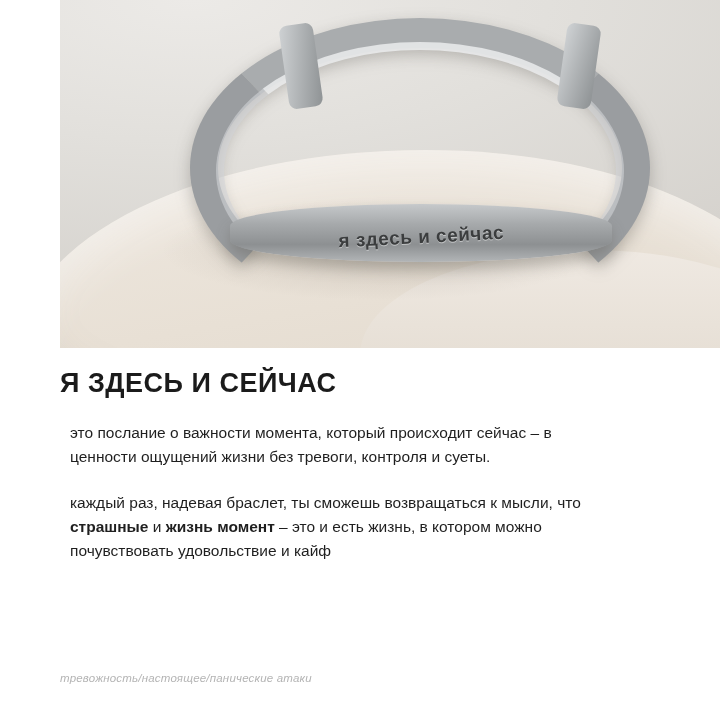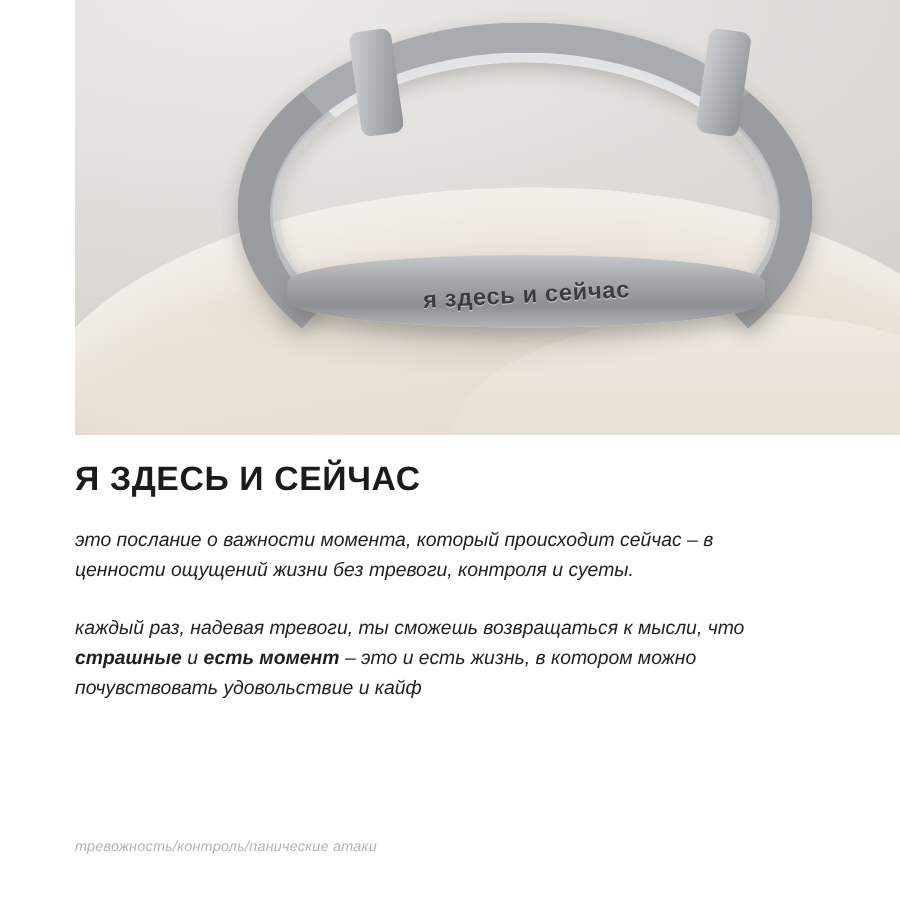--- a/index.html
+++ b/index.html
@@ -152,23 +152,22 @@
     font-weight: 700;
     color: #1b1b1b;
     letter-spacing: 0.5px;
     margin: 0 0 22px 0;
     line-height: 1.15;
   }
   .para {
     font-size: 15.5px;
     line-height: 1.55;
     color: #1f1f1f;
-    margin: 0 0 22px 0;
+    margin: 0 0 22px 10px;
     max-width: 540px;
-    font-style: italic;
   }
   .para:last-of-type { margin-bottom: 0; }
   .para b { font-weight: 700; }
   .footnote {
     position: absolute;
     left: 60px;
     top: 672px;
     font-size: 11.5px;
     font-style: italic;
     color: #b4b4b4;
@@ -193,18 +192,18 @@
       <div class="cuff-tip right"></div>
       <div class="cuff-band">
         <div class="engraving">я здесь и сейчас</div>
       </div>
     </div>
   </div>
 
   <div class="content">
     <h1 class="headline">Я ЗДЕСЬ И СЕЙЧАС</h1>
     <p class="para"><span>это послание о важности момента, который происходит сейчас – в ценности ощущений жизни без тревоги, контроля и суеты.</span></p>
-    <p class="para"><span>каждый раз, надевая тревоги, ты сможешь возвращаться к мысли, что </span><b>страшные</b><span> и </span><b>есть момент</b><span> – это и есть жизнь, в котором можно почувствовать удовольствие и кайф</span></p>
+    <p class="para"><span>каждый раз, надевая браслет, ты сможешь возвращаться к мысли, что </span><b>страшные</b><span> и </span><b>жизнь момент</b><span> – это и есть жизнь, в котором можно почувствовать удовольствие и кайф</span></p>
   </div>
 
-  <div class="footnote">тревожность/контроль/панические атаки</div>
+  <div class="footnote">тревожность/настоящее/панические атаки</div>
 
 </div>
 
 </body></html>

